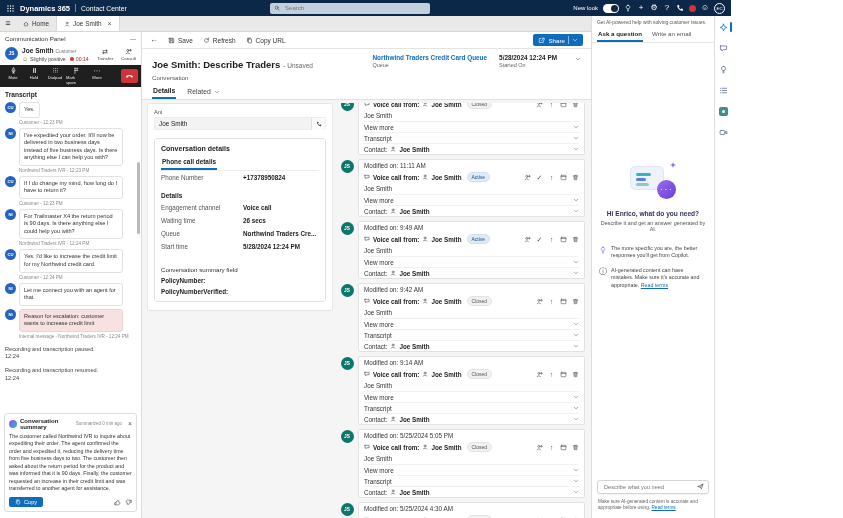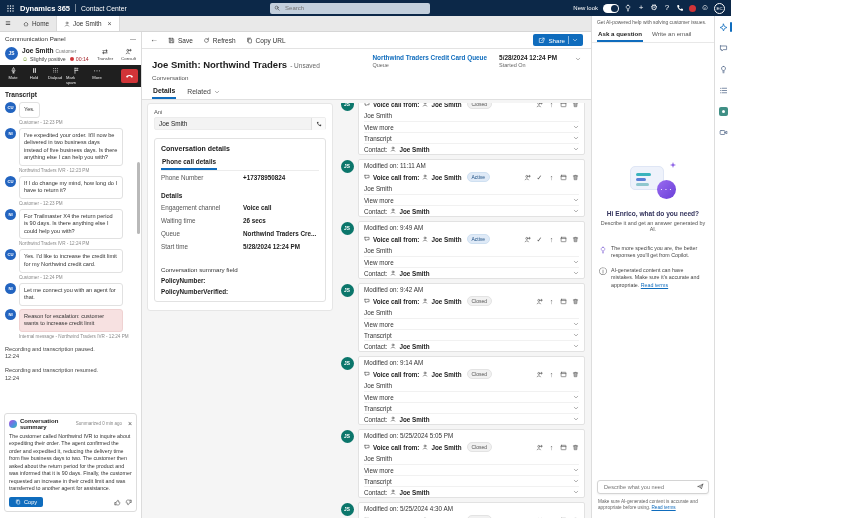--- a/index.html
+++ b/index.html
@@ -486,21 +486,21 @@
               <span class="ic chev" style="color:#fff">
                   <svg viewBox="0 0 16 16" fill="none" stroke="currentColor" stroke-width="1.4" stroke-linecap="round" stroke-linejoin="round">
                     <path d="M3.5 6l4.5 4.5L12.5 6"></path>
                   </svg>
                 </span>
             </button>
           </div>
           <div id="rec-head">
             <div class="rh-row">
               <div>
-                <div><span class="rh-title">Joe Smith: Northwind Traders</span><span class="rh-unsaved">- Unsaved</span></div>
+                <div><span class="rh-title">Joe Smith: Describe Traders</span><span class="rh-unsaved">- Unsaved</span></div>
                 <div class="rh-sub">Conversation</div>
               </div>
               <div class="rh-right">
                 <div>
                   <div class="rh-q-val">Northwind Traders Credit Card Queue</div>
                   <div class="rh-lab">Queue</div>
                 </div>
                 <div>
                   <div class="rh-s-val">5/28/2024 12:24 PM</div>
                   <div class="rh-lab">Started On</div>

